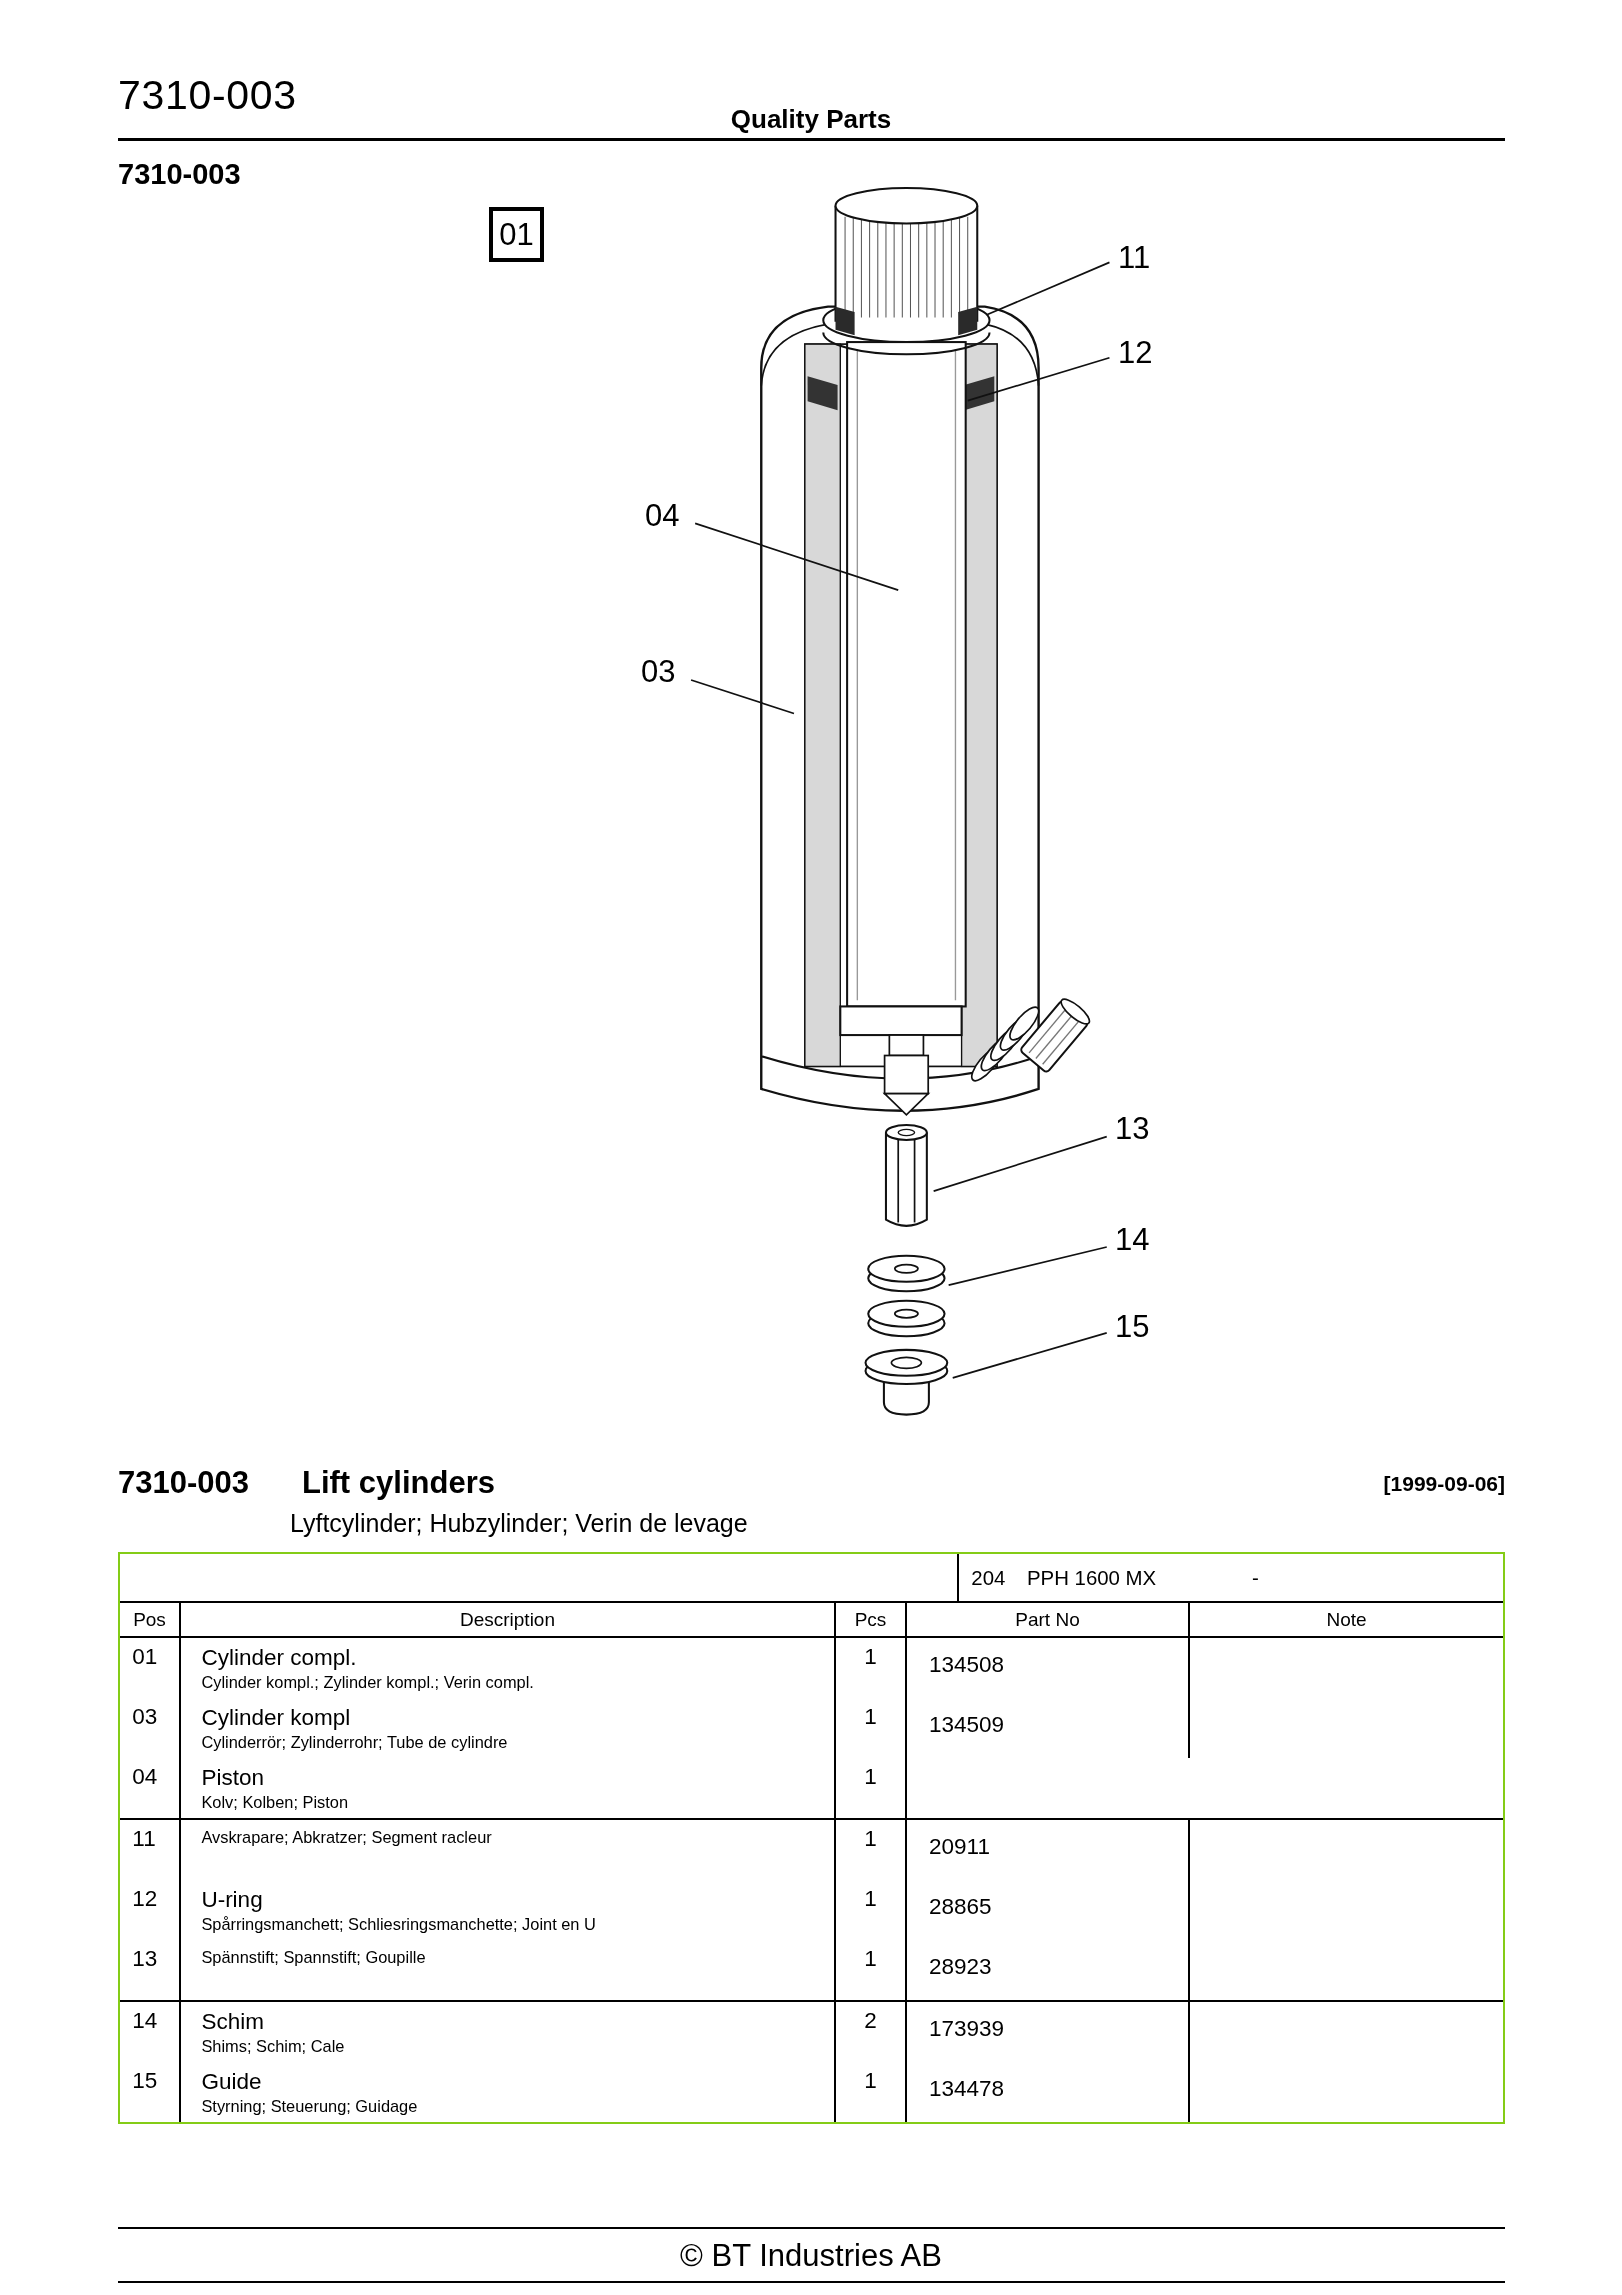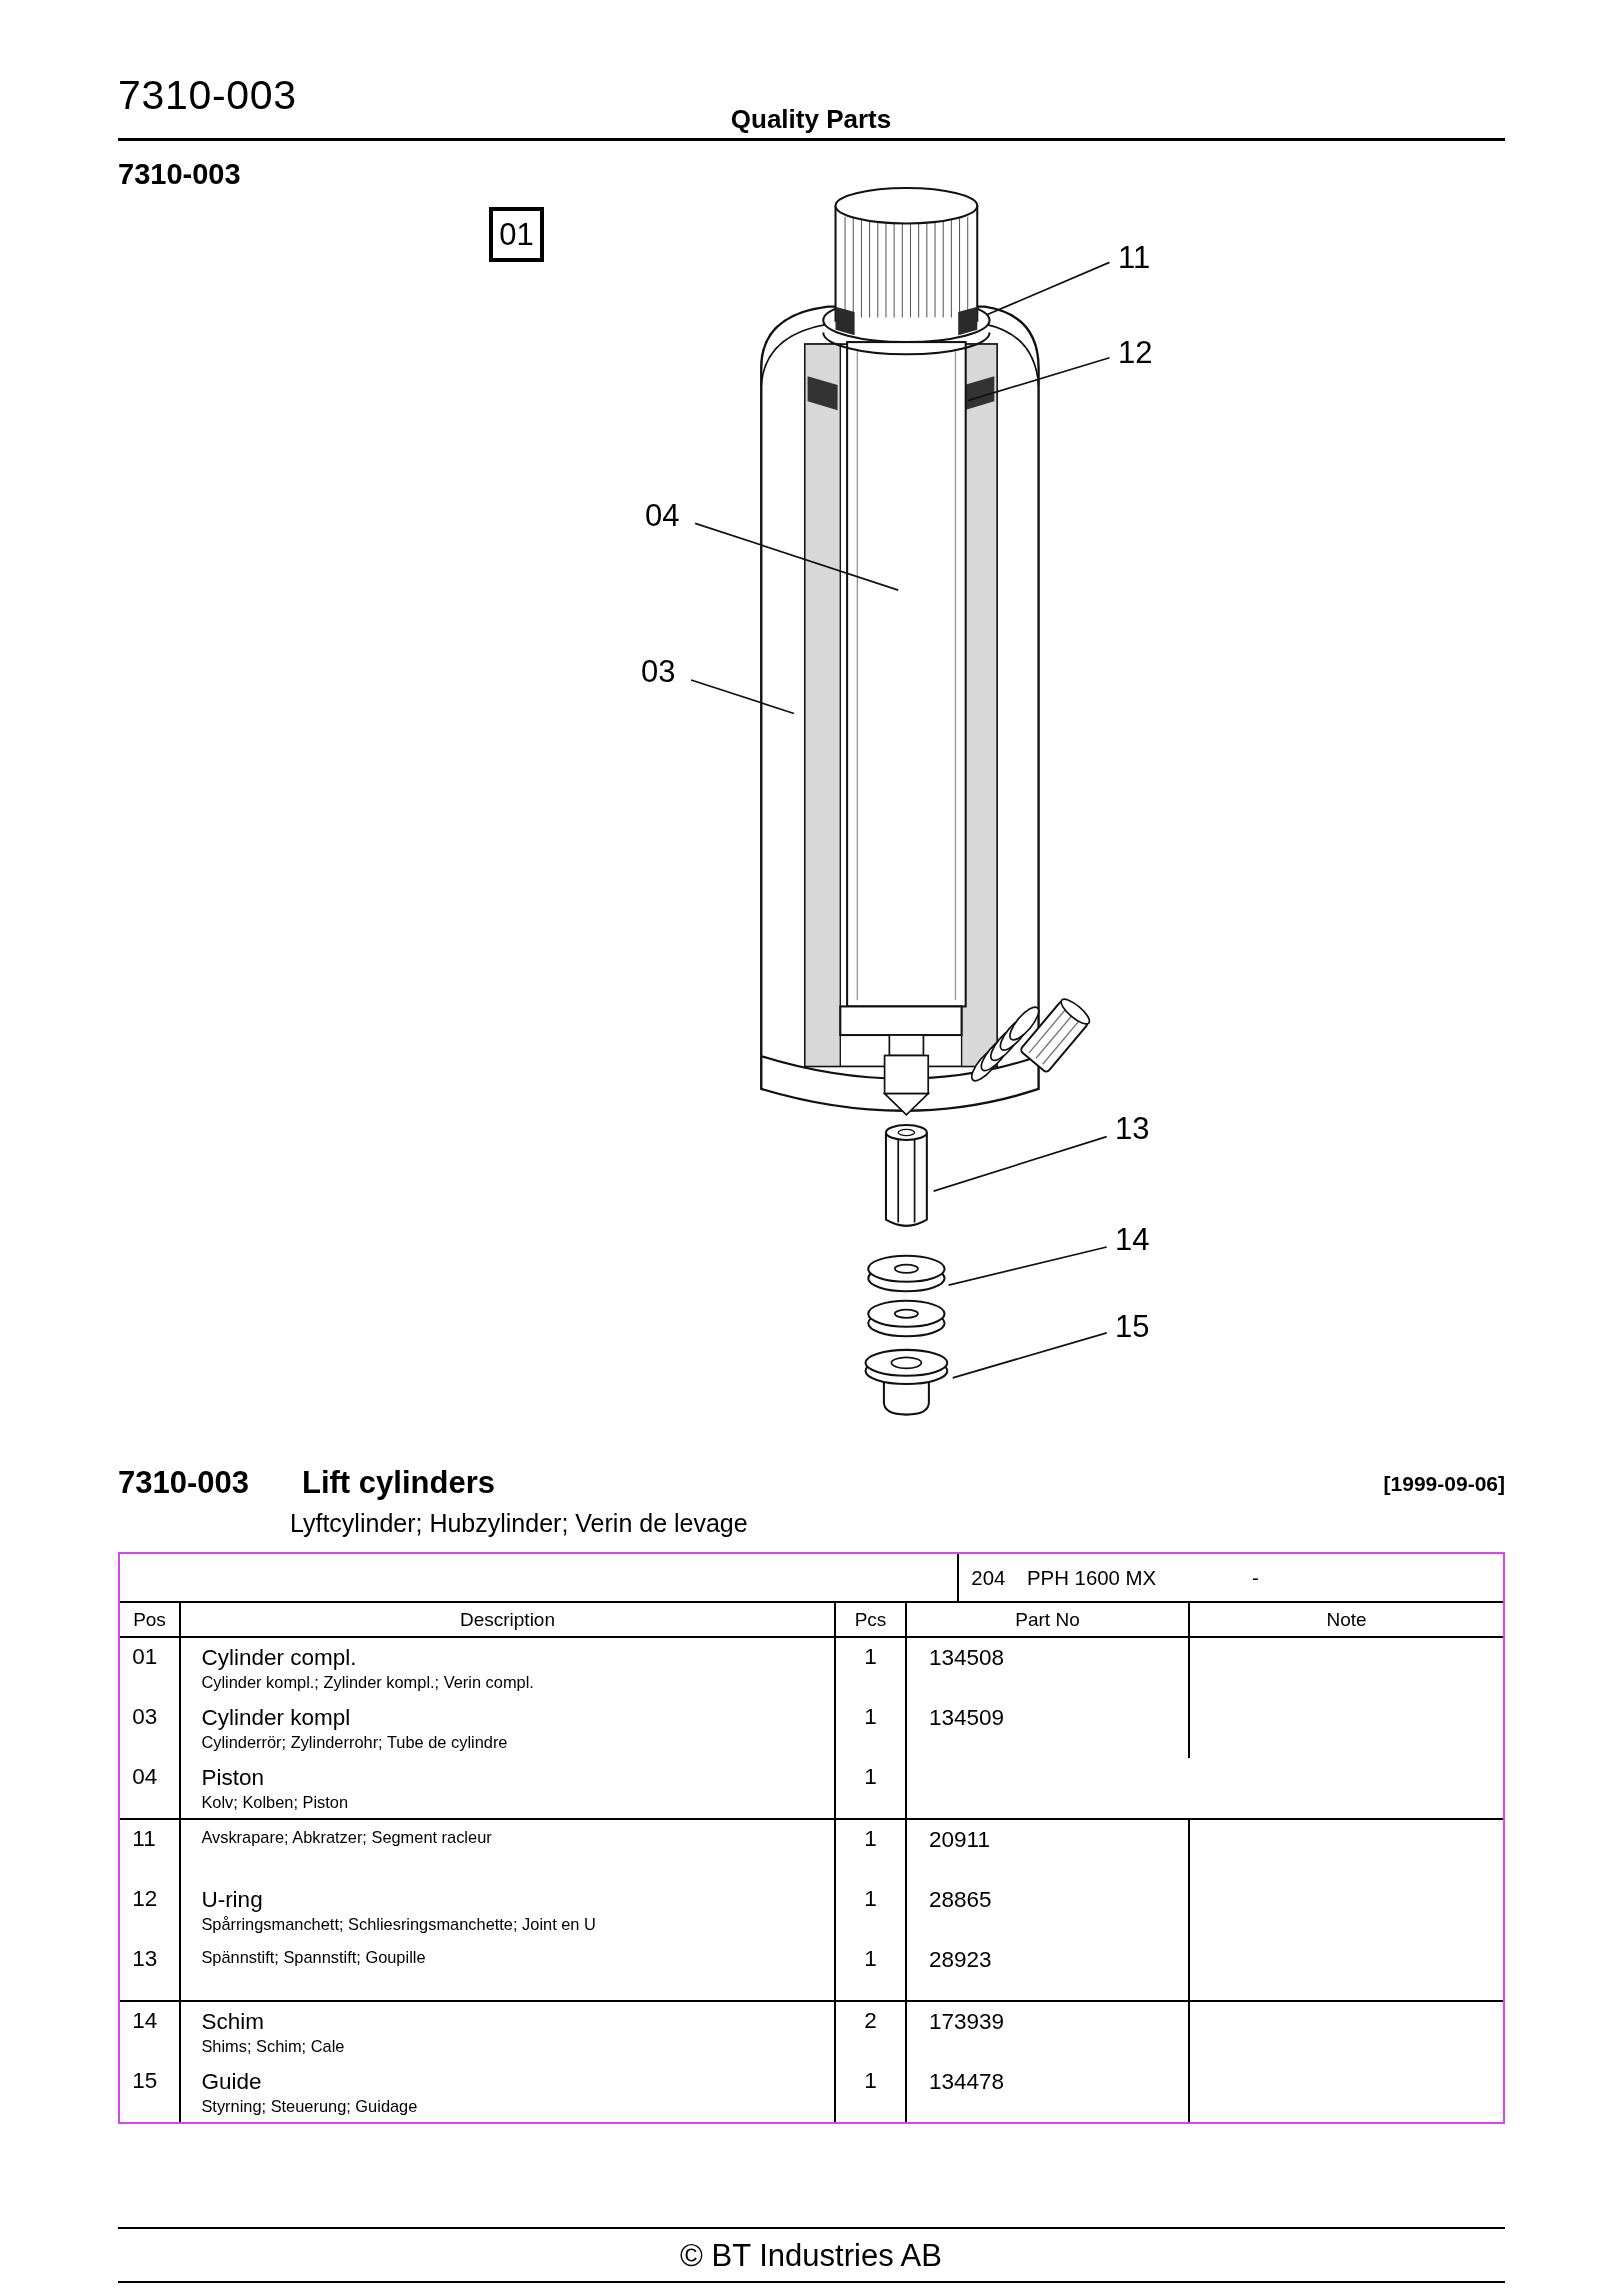--- a/index.html
+++ b/index.html
@@ -32,21 +32,21 @@
   .c14 { left:1115px; top:1222px; }
   .c15 { left:1115px; top:1309px; }
 
   
   .tb-number   { left:118px; top:1465px; font-size:31px; font-weight:bold; }
   .tb-title    { left:302px; top:1465px; font-size:31px; font-weight:bold; }
   .tb-date     { right:117px; top:1472px; font-size:21px; font-weight:bold; }
   .tb-subtitle { left:290px; top:1509px; font-size:25px; }
 
   
-  .parts-table { left:118px; top:1552px; width:1387px; border:2px solid #d946ef; }
+  .parts-table { left:118px; top:1552px; width:1387px; border:2px solid #84cc16; }
   .model-row { display:flex; height:49px; border-bottom:2px solid #000; }
   .model-left { width:837px; }
   .model-right { flex:1; border-left:2px solid #000; position:relative; font-size:20.4px; }
   .model-right span { position:absolute; top:50%; transform:translateY(-50%); }
   .m-code  { left:12.3px; }
   .m-model { left:68px; }
   .m-note  { left:293px; }
 
   .grid5 { display:grid; grid-template-columns:61px 655px 71px 283px 1fr; }
   .cols-row { height:35px; border-bottom:2px solid #000; font-size:19px; }
@@ -54,21 +54,21 @@
   .cell { border-right:2px solid #000; }
   .cell:last-child { border-right:none; }
 
   .group + .group { border-top:2px solid #000; }
   .prow { min-height:60px; }
   .cell-pos  { padding:5.5px 0 0 12.3px; font-size:22.5px; }
   .cell-desc { padding:5.5px 0 5.5px 20.4px; }
   .desc-main { font-size:22.5px; line-height:27px; }
   .desc-sub  { font-size:16.4px; line-height:20.4px; margin-top:1.4px; }
   .cell-pcs  { padding-top:5.5px; text-align:center; font-size:22.5px; }
-  .cell-part { padding:7px 0 0 22px; font-size:22.5px; }
+  .cell-part { padding:14px 0 0 22px; font-size:22.5px; }
 
   
   .footer-rule-top    { left:118px; top:2227px; width:1387px; height:2px; }
   .footer-text        { left:0; top:2238px; width:1622px; text-align:center; font-size:31px; }
   .footer-rule-bottom { left:118px; top:2281px; width:1387px; height:2px; }
 </style>
 </head>
 <body>
 
 <div class="page">

